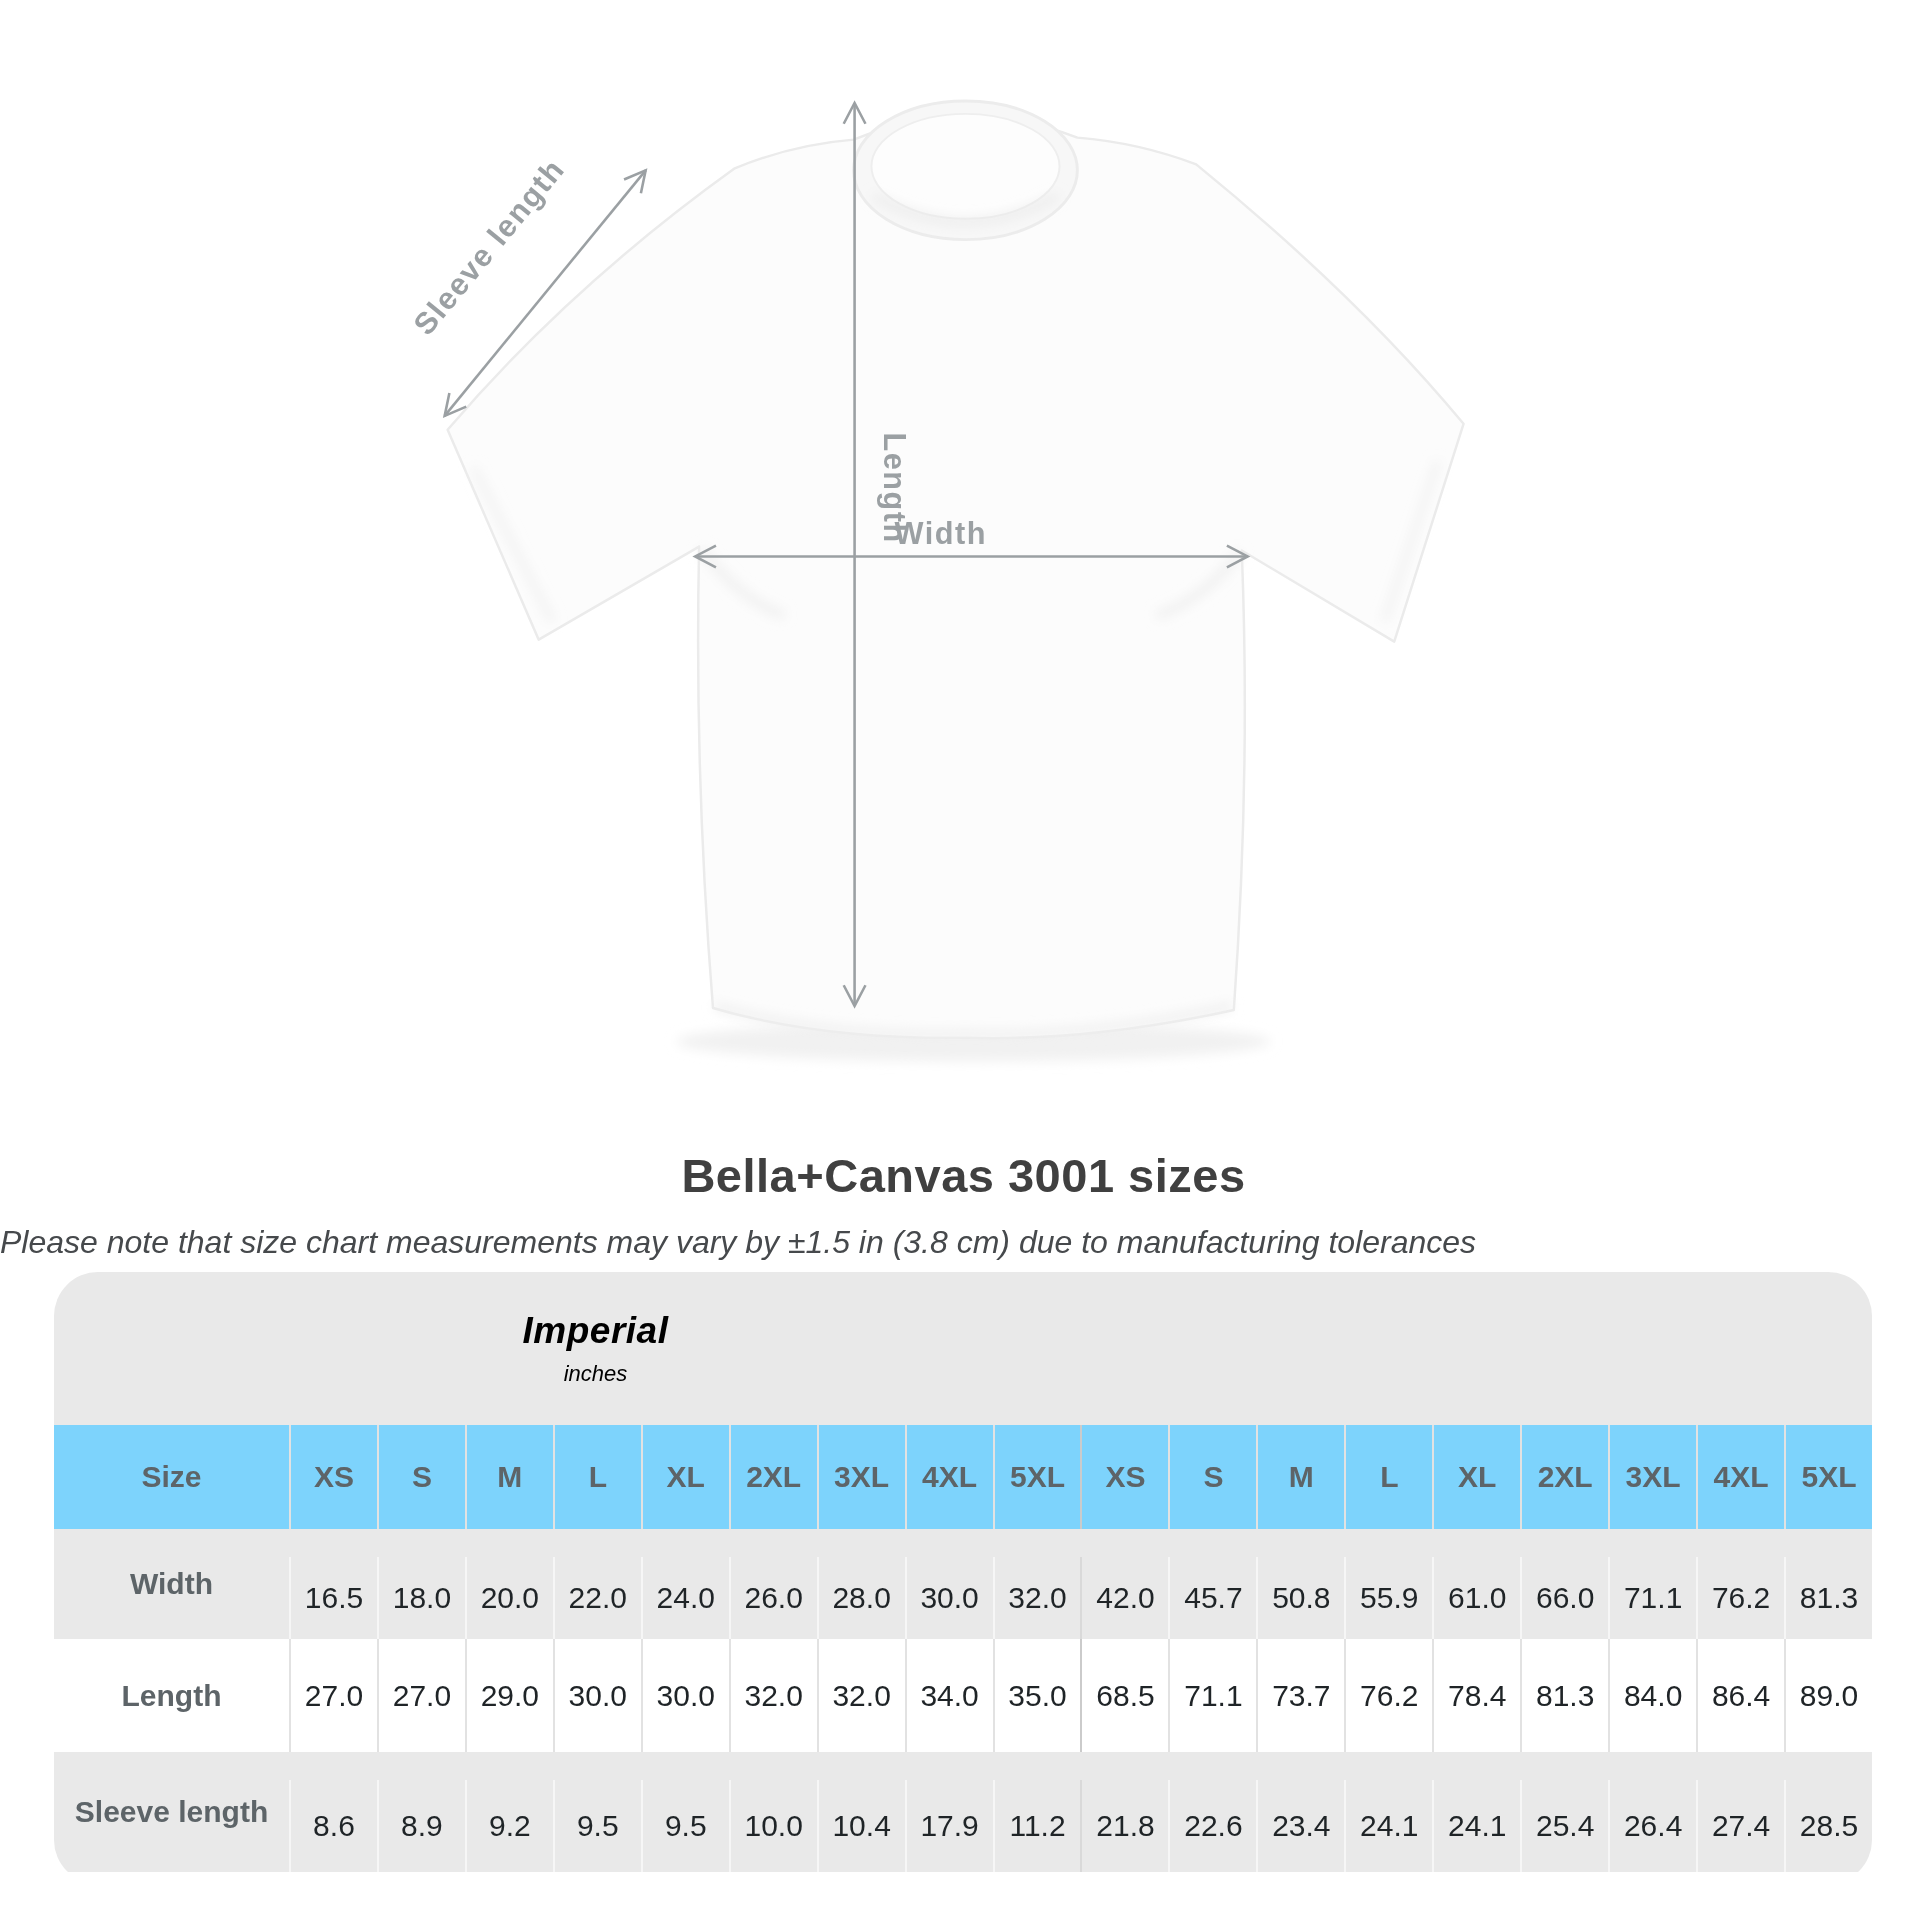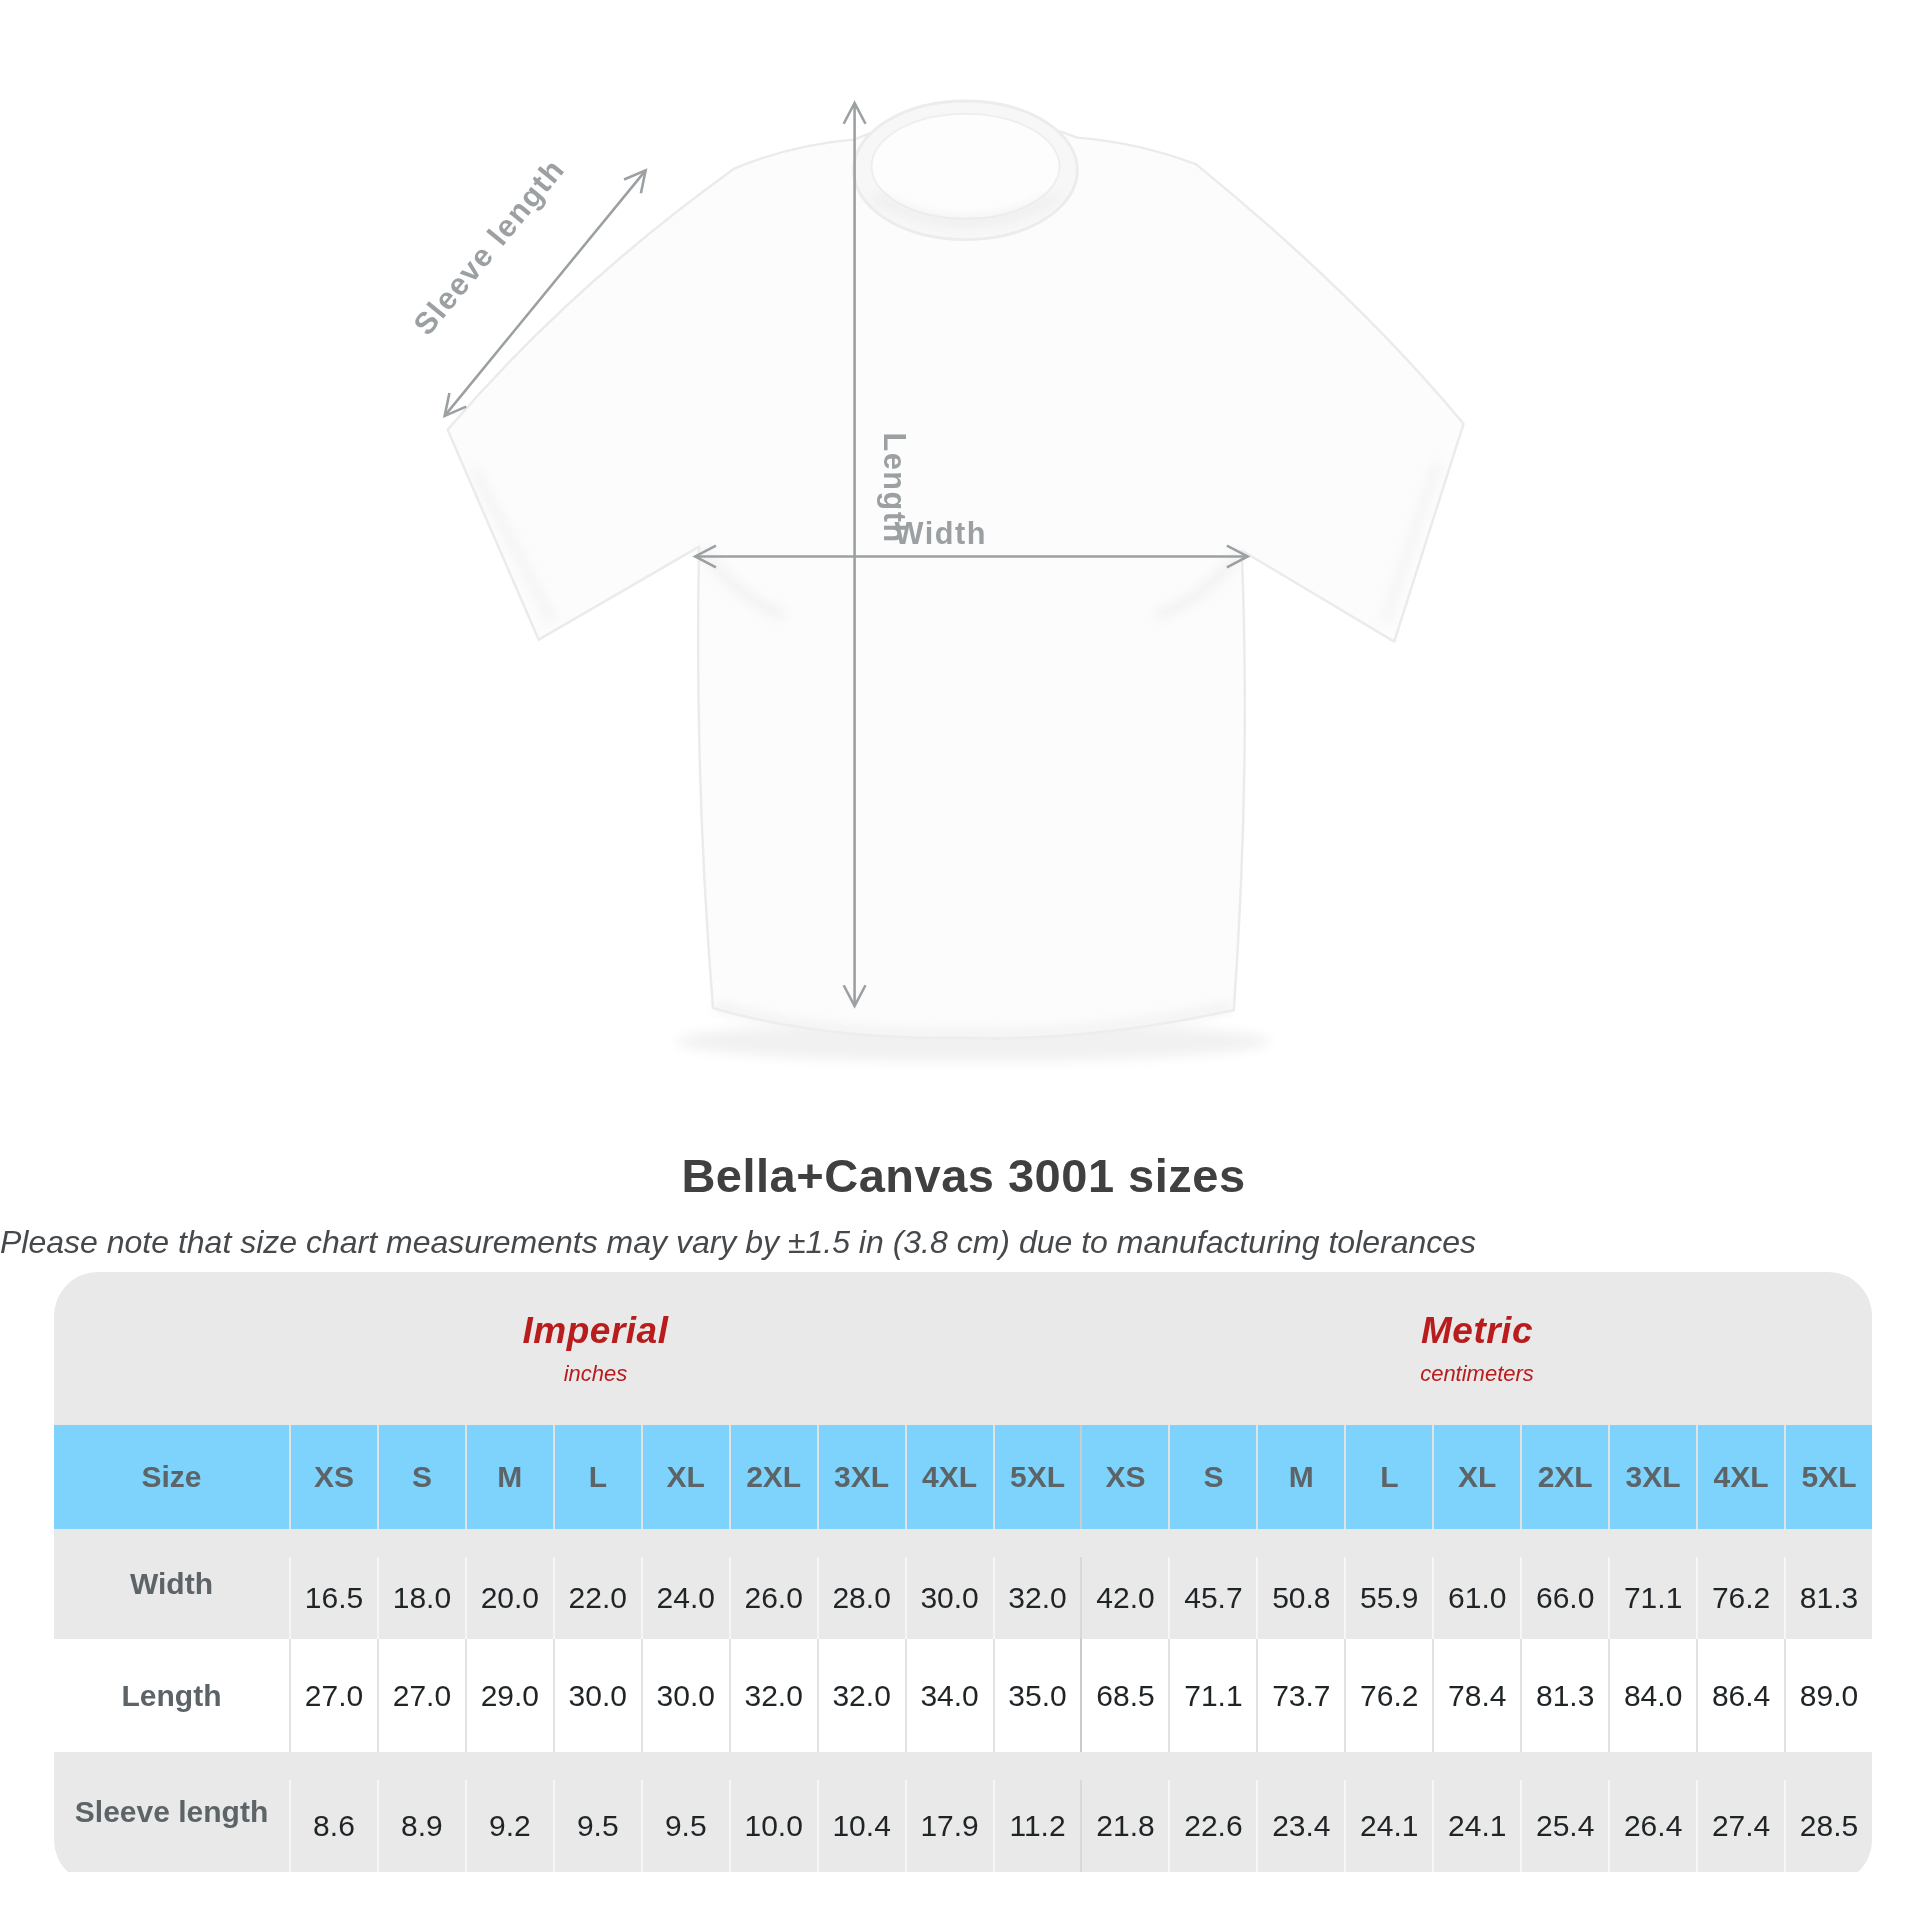--- a/index.html
+++ b/index.html
@@ -19,21 +19,21 @@
     font-size:32px;font-style:italic;color:#46494c;
   }
 
   .size-table{
     position:absolute;top:1272px;left:54px;width:1818px;height:612px;
     border-radius:44px;overflow:hidden;background:#ffffff;
   }
   .group-row{height:153px;background:#e9e9e9;position:relative;}
   .grp{
     position:absolute;top:0;height:100%;display:flex;flex-direction:column;
-    align-items:center;justify-content:center;gap:9px;color:#b91c1c;
+    align-items:center;justify-content:center;gap:9px;color:#000000;
   }
   .grp-imperial{left:0;width:1083px;}
   .grp-metric{left:1028px;width:790px;}
   .grp-label{font-size:37px;font-weight:bold;font-style:italic;letter-spacing:0.5px;}
   .grp-unit{font-size:22px;font-style:italic;}
 
   .trow{display:grid;grid-template-columns:235px repeat(18,1fr);}
   .size-row{height:104px;background:#7dd3fc;}
   .cell{
     display:flex;align-items:center;justify-content:center;
@@ -98,24 +98,20 @@
 </div>
 
 <h1 class="page-title">Bella+Canvas 3001 sizes</h1>
 <p class="page-subtitle">Please note that size chart measurements may vary by ±1.5 in (3.8 cm) due to manufacturing tolerances</p>
 
 <div class="size-table">
   <div class="group-row">
     <div class="grp grp-imperial">
       <div class="grp-label">Imperial</div>
       <div class="grp-unit">inches</div>
-    </div>
-    <div class="grp grp-metric">
-      <div class="grp-label">Metric</div>
-      <div class="grp-unit">centimeters</div>
     </div>
   </div>
 
   <div class="trow size-row">
     <div class="cell head">Size</div>
   <div class="cell head">XS</div>
       <div class="cell head">S</div>
       <div class="cell head">M</div>
       <div class="cell head">L</div>
       <div class="cell head">XL</div>

